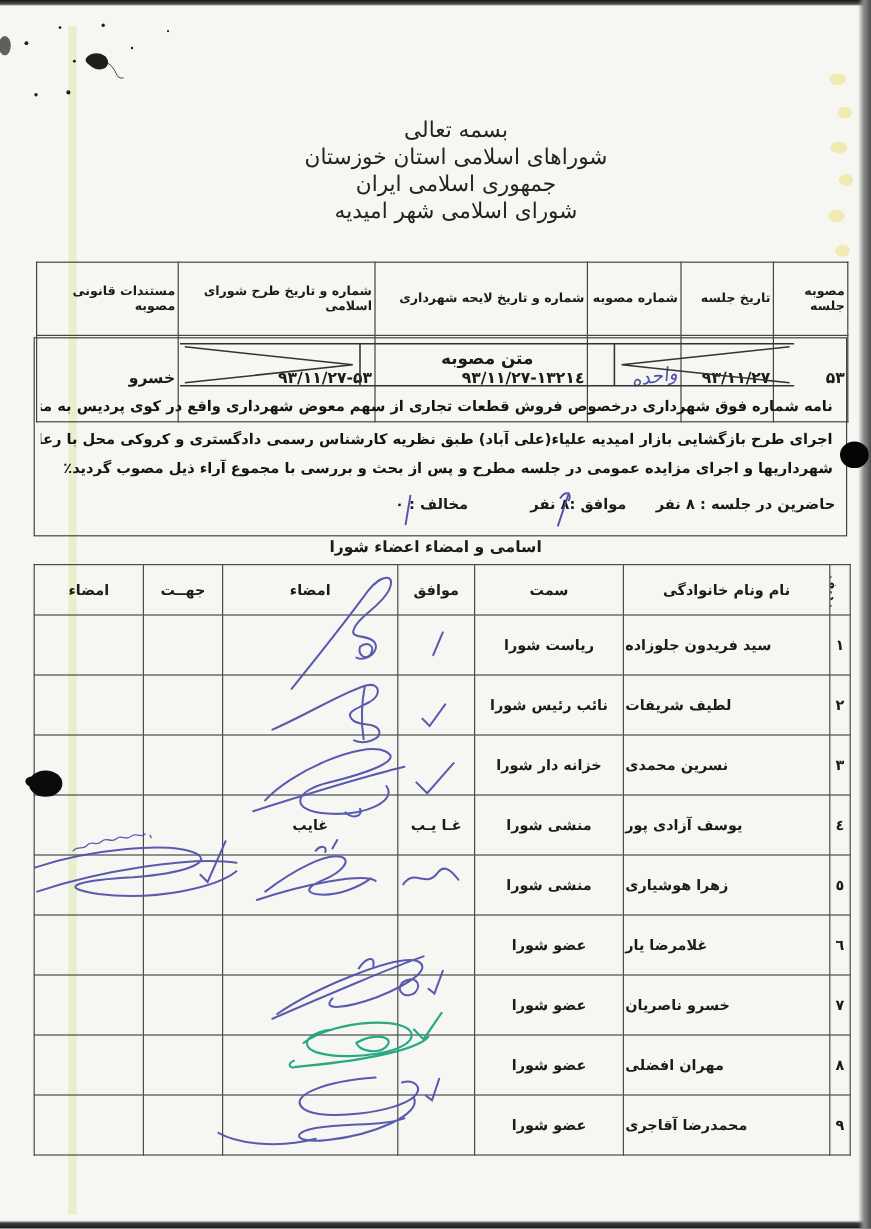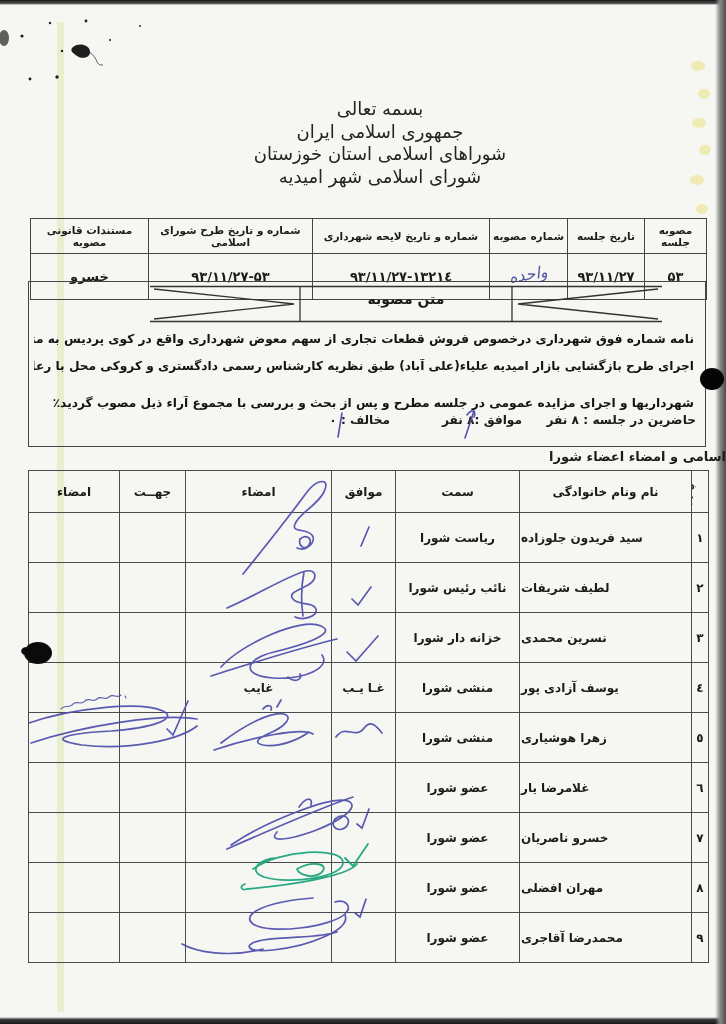--- a/index.html
+++ b/index.html
@@ -13,35 +13,35 @@
   .edge-top{left:0;top:0;width:726px;height:5px;background:linear-gradient(#161616,#555 70%,rgba(0,0,0,0));}
   .edge-bottom{left:0;top:1017px;width:726px;height:7px;background:linear-gradient(rgba(0,0,0,0),#3a3a3a 35%,#161616);}
   .edge-right{top:0;left:715px;width:11px;height:1024px;background:linear-gradient(to right,rgba(110,110,110,0),#8a8a8a 45%,#4c4c4c);}
   .stripe{left:57px;top:22px;width:7px;height:990px;background:rgba(208,228,150,0.38);}
   
   .letterhead{left:160px;top:98px;width:440px;text-align:center;direction:rtl;}
   .letterhead div{font-size:18px;line-height:22.5px;color:#232323;}
   
   table{border-collapse:collapse;}
   .meta{left:30px;top:218px;width:676px;table-layout:fixed;direction:rtl;}
-  .meta th,.meta td{border:1px solid #444;text-align:center;vertical-align:middle;padding:4px 2px;overflow:hidden;}
+  .meta th,.meta td{border:1px solid #444;text-align:right;vertical-align:middle;padding:17px 2px;overflow:hidden;}
   .meta th{height:26px;font-size:10.5px;font-weight:bold;}
   .meta td{height:37px;font-size:13px;font-weight:bold;}
   .num{direction:ltr;unicode-bidi:isolate;}
   .handwriting{
     font-weight:normal;font-style:italic;color:#5355a8;font-size:16px;
     display:inline-block;transform:rotate(-9deg) translateY(-2px);
   }
   
   .bodybox{left:28px;top:281px;width:678px;height:166px;border:1px solid #444;box-sizing:border-box;}
   .banner-text{left:300px;top:291px;width:212px;text-align:center;font-size:14px;font-weight:bold;direction:rtl;}
   .p-line{left:34px;width:660px;direction:rtl;font-weight:bold;font-size:12.2px;white-space:nowrap;overflow:hidden;color:#141414;}
   .attend-item{position:absolute;top:413px;font-weight:bold;font-size:12.2px;direction:rtl;white-space:nowrap;}
   
-  .members-title{left:0;top:449px;width:726px;text-align:right;font-size:13px;font-weight:bold;direction:rtl;}
+  .members-title{left:0;top:449px;width:726px;text-align:center;font-size:13px;font-weight:bold;direction:rtl;}
   .members{left:28px;top:470px;width:680px;table-layout:fixed;direction:rtl;}
   .members th,.members td{border:1px solid #4b4b4b;vertical-align:middle;overflow:hidden;}
   .members th{height:39px;font-size:12px;font-weight:bold;text-align:center;}
   .members td{height:47px;font-size:12px;font-weight:bold;}
   .cell-no{text-align:center;font-size:12px;}
   .cell-name{text-align:left;padding-right:4px;font-size:13px;}
   .cell-role{text-align:center;}
   .cell-mark{text-align:center;font-size:11.5px;}
   .vert{display:inline-block;transform:rotate(90deg);font-size:10.5px;letter-spacing:1px;}
   svg.overlay{left:0;top:0;pointer-events:none;}
@@ -51,22 +51,22 @@
 
 <div class="page">
 
   <div class="abs edge-top"></div>
   <div class="abs edge-bottom"></div>
   <div class="abs edge-right"></div>
   <div class="abs stripe"></div>
 
   <div class="abs letterhead">
     <div>بسمه تعالی</div>
+    <div>شوراهای اسلامی استان خوزستان</div>
     <div>جمهوری اسلامی ایران</div>
-    <div>شوراهای اسلامی استان خوزستان</div>
     <div>شورای اسلامی شهر امیدیه</div>
   </div>
 
   <table class="abs meta">
     <colgroup>
       <col style="width:62px">
         <col style="width:77px">
         <col style="width:78px">
       <col style="width:177px">
         <col style="width:164px">
@@ -101,21 +101,21 @@
       <line x1="150" y1="1.5" x2="150" y2="36.5"></line>
       <line x1="362" y1="1.5" x2="362" y2="36.5"></line>
       <polyline points="4,4 144,19 4,34"></polyline>
       <polyline points="508,4 368,19 508,34"></polyline>
     </g>
   </svg>
   <div class="abs banner-text">متن مصوبه</div>
 
   <div class="abs p-line" style="top:332px;">نامه شماره فوق شهرداری درخصوص فروش قطعات تجاری از سهم معوض شهرداری واقع در کوی پردیس به متراژ ۱۴۷۰ متر مربع جهــت</div>
   <div class="abs p-line" style="top:359px;">اجرای طرح بازگشایی بازار امیدیه علیاء(علی آباد) طبق نظریه کارشناس رسمی دادگستری و کروکی  محل با رعایــت مــاده ۱۳ قــانون</div>
-  <div class="abs p-line" style="top:396px;">شهرداریها و اجرای مزایده عمومی در جلسه مطرح و پس از بحث و بررسی با مجموع آراء ذیل مصوب گردید٪</div>
+  <div class="abs p-line" style="top:383px;">شهرداریها و اجرای مزایده عمومی در جلسه مطرح و پس از بحث و بررسی با مجموع آراء ذیل مصوب گردید٪</div>
 
   <span class="attend-item" style="right:30px;">حاضرین در جلسه : ۸ نفر</span>
   <span class="attend-item" style="left:437px;width:85px;text-align:right;">موافق :۸ نفر</span>
   <span class="attend-item" style="left:335px;width:55px;text-align:right;">مخالف : ۰</span>
 
   <div class="abs members-title">اسامی و امضاء اعضاء شورا</div>
 
   <table class="abs members">
     <colgroup>
       <col style="width:17px">

